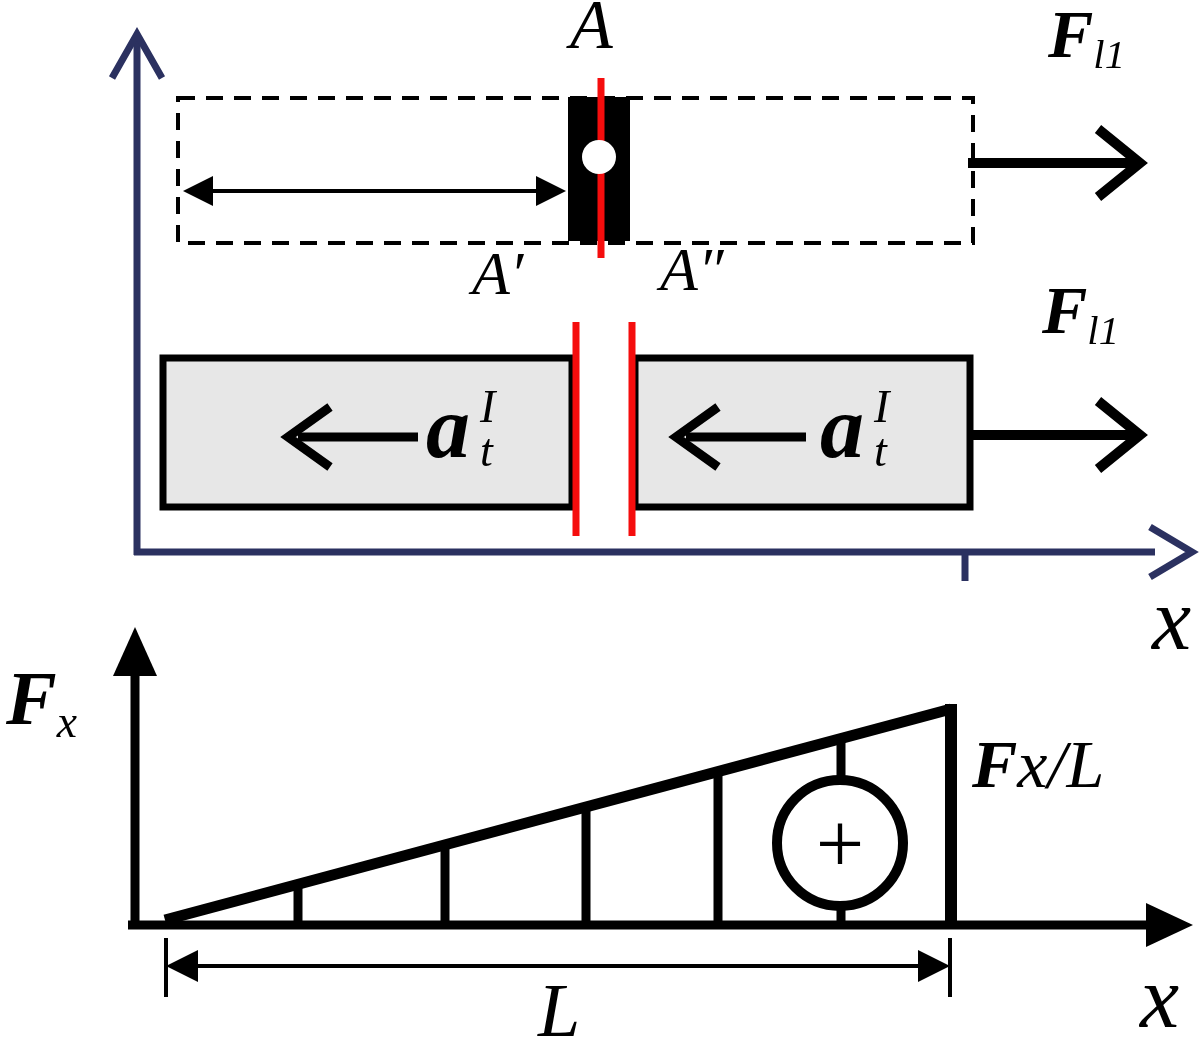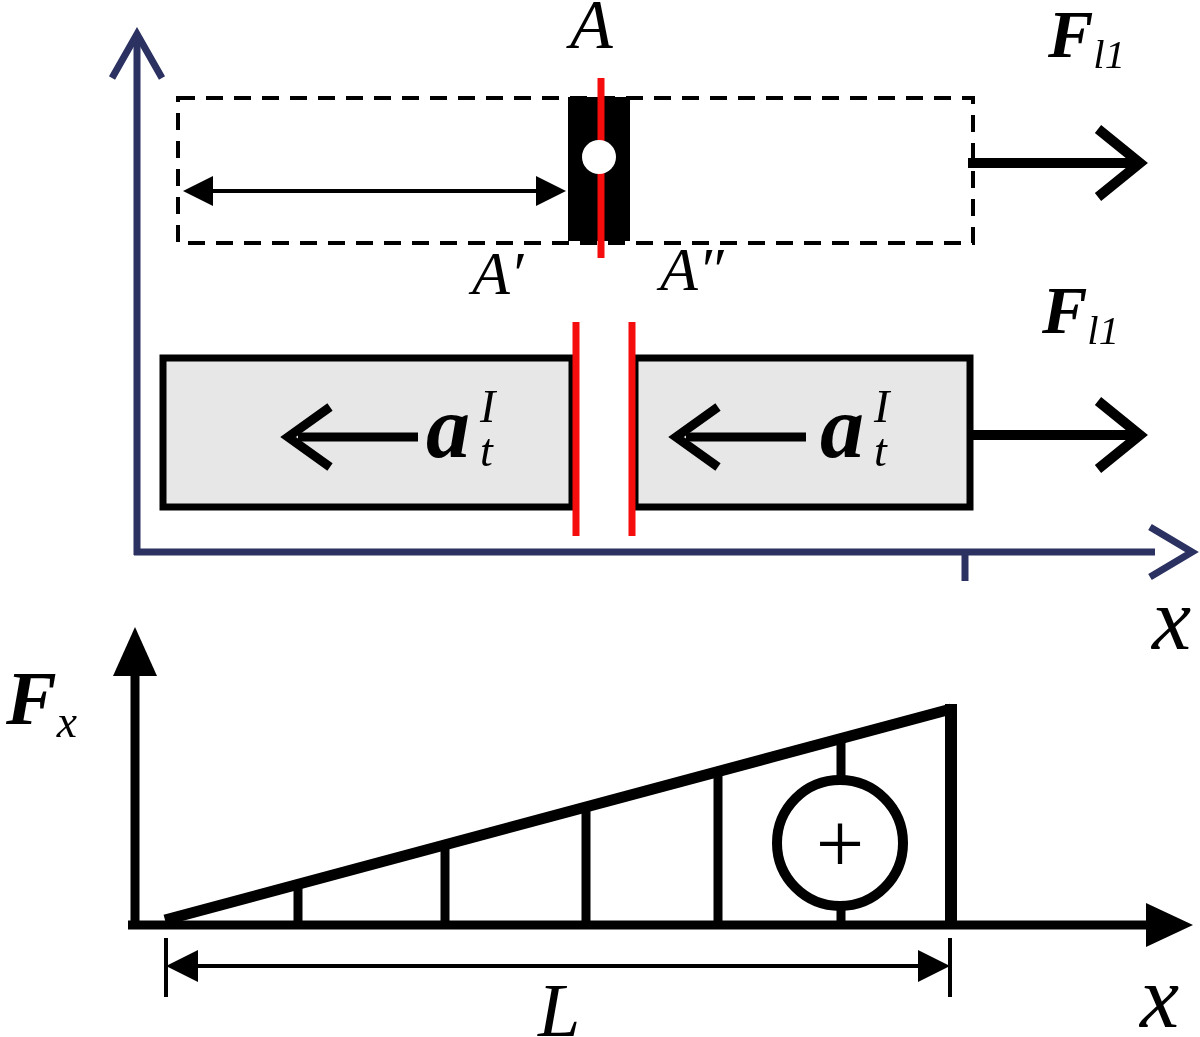--- a/index.html
+++ b/index.html
@@ -96,20 +96,21 @@
   <span class="mlabel bold" style="left:1042px; top:276px; font-size:68px;"><span>F</span><span class="sub-inline">l1</span></span>
 
   <span class="mlabel accel-label" style="left:426px; top:384px;"><span class="abase">a</span><span class="asup">I</span><span class="asub">t</span></span>
 
   <span class="mlabel accel-label" style="left:820px; top:384px;"><span class="abase">a</span><span class="asup">I</span><span class="asub">t</span></span>
 
   <span class="mlabel" style="left:1152px; top:576px; font-size:88px;">x</span>
 
   <span class="mlabel bold" style="left:6px; top:660px; font-size:76px;"><span>F</span><span class="sub-inline">x</span></span>
 
+  <span class="mlabel" style="left:972px; top:730px; font-size:68px;"><span class="bold">F</span><span>x/L</span></span>
 
   <span class="plus-box">+</span>
 
   <span class="mlabel" style="left:538px; top:972px; font-size:76px;">L</span>
 
   <span class="mlabel" style="left:1140px; top:954px; font-size:88px;">x</span>
 
 </div>
 
 </body></html>

